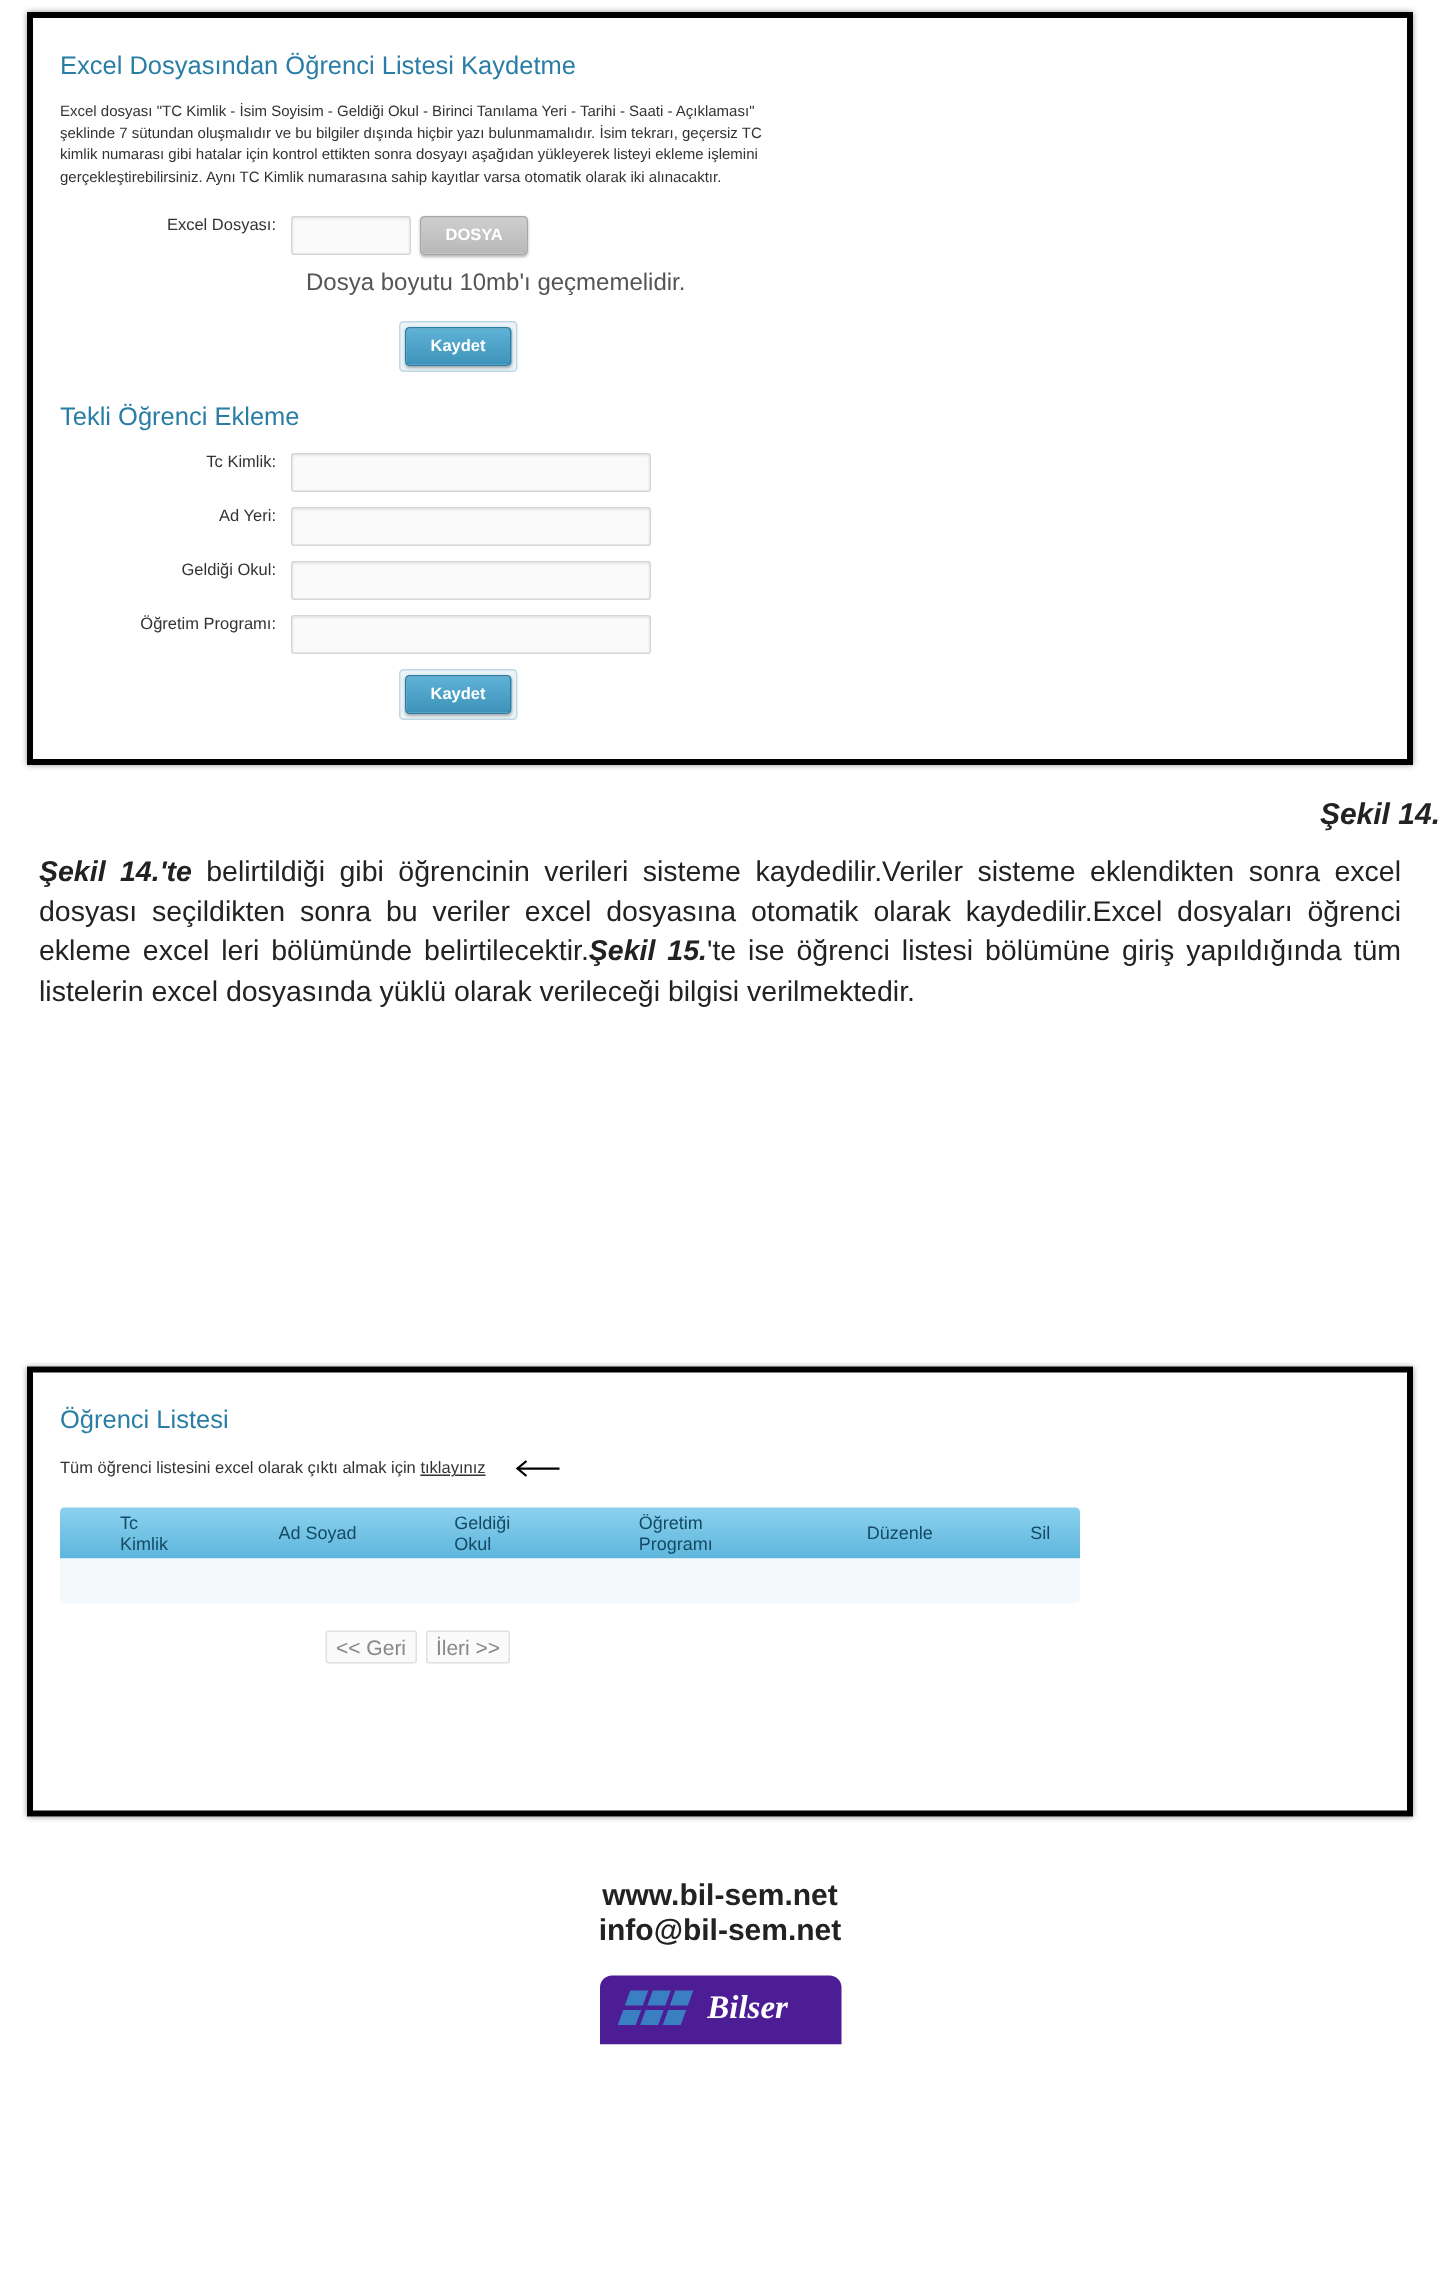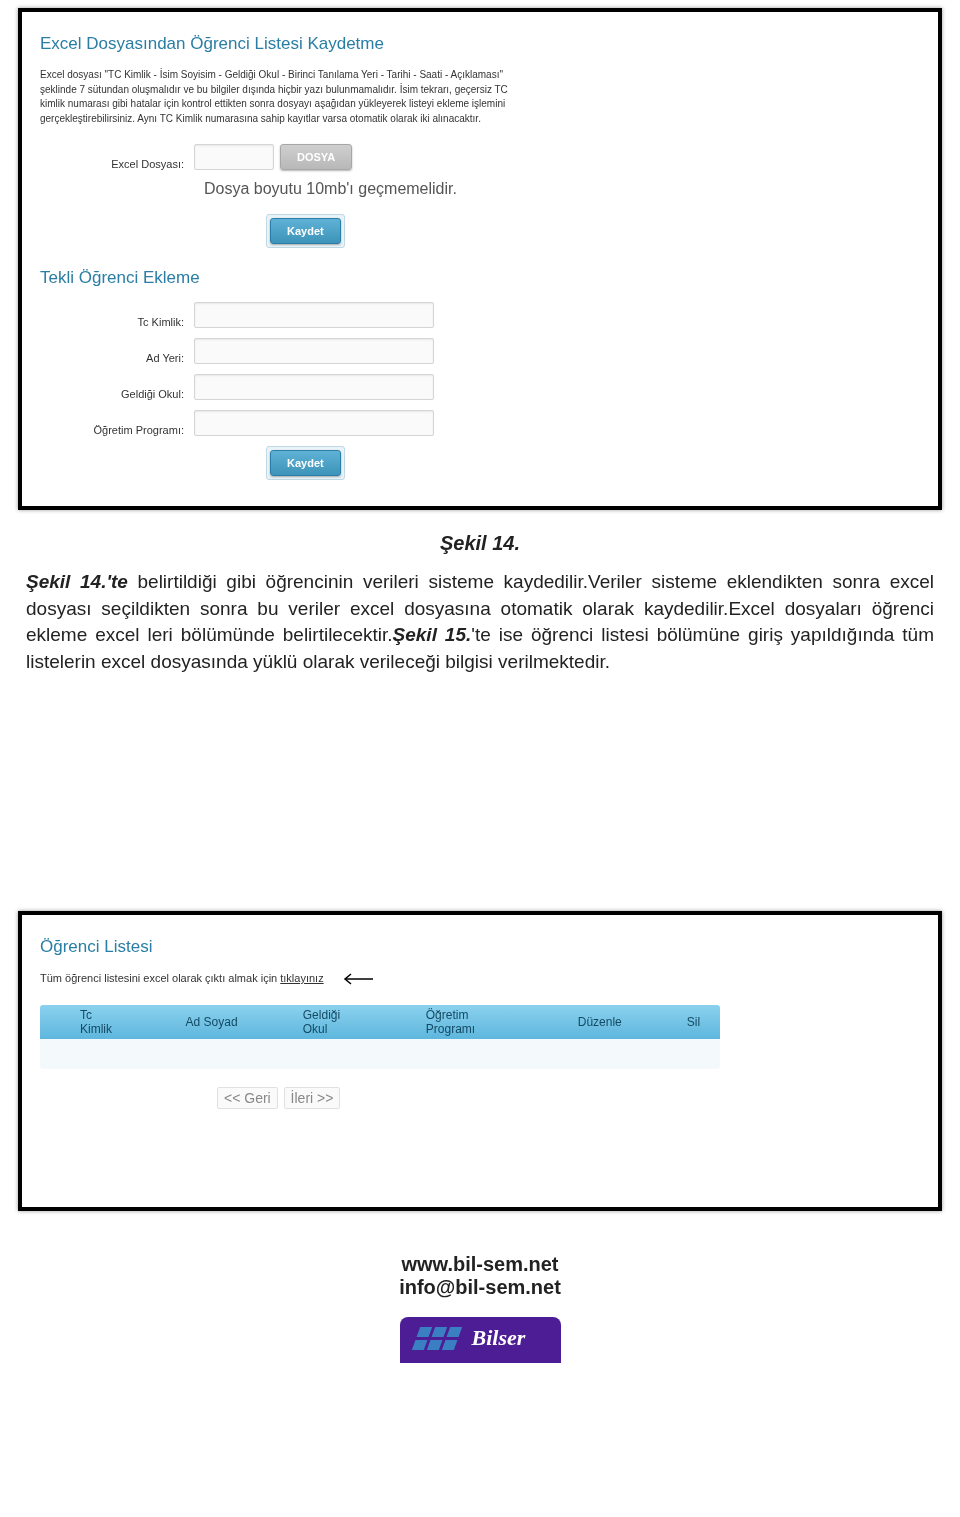--- a/index.html
+++ b/index.html
@@ -25,21 +25,21 @@
   }
   .intro {
     font-size: 10px;
     color: #333;
     line-height: 1.45;
     max-width: 480px;
     margin: 0 0 18px 6px;
   }
   .row {
     display: flex;
-    align-items: flex-end;
+    align-items: flex-start;
     margin: 10px 0;
   }
   .lbl {
     width: 160px;
     text-align: right;
     font-size: 11px;
     color: #333;
     padding-right: 10px;
   }
   .inp {
@@ -76,21 +76,21 @@
     border-radius: 3px;
     margin-left: 232px;
   }
   .note {
     font-size: 16px;
     color: #555;
     margin-left: 170px;
     margin-top: 4px;
   }
   .caption {
-    text-align: center;
+    text-align: right;
     font-weight: bold;
     font-style: italic;
     font-size: 20px;
     margin: 22px 0 14px;
   }
   .para {
     font-size: 19px;
     line-height: 1.4;
     margin: 0 26px 8px;
     text-align: justify;
@@ -122,21 +122,21 @@
   }
   .table-body {
     width: 680px;
     height: 30px;
     background: #f4f9fb;
     margin-left: 6px;
     border-radius: 0 0 3px 3px;
   }
   .th { padding: 0 10px; }
   .th1 { width: 120px; padding-left: 40px; }
-  .th2 { width: 110px; }
+  .th2 { width: 110px; text-align: center; }
   .th3 { width: 120px; }
   .th4 { width: 170px; }
   .th5 { width: 90px; }
   .th6 { width: 60px; }
   .pager {
     font-size: 14px;
     color: #888;
     margin: 18px 0 0 182px;
   }
   .pager span {

